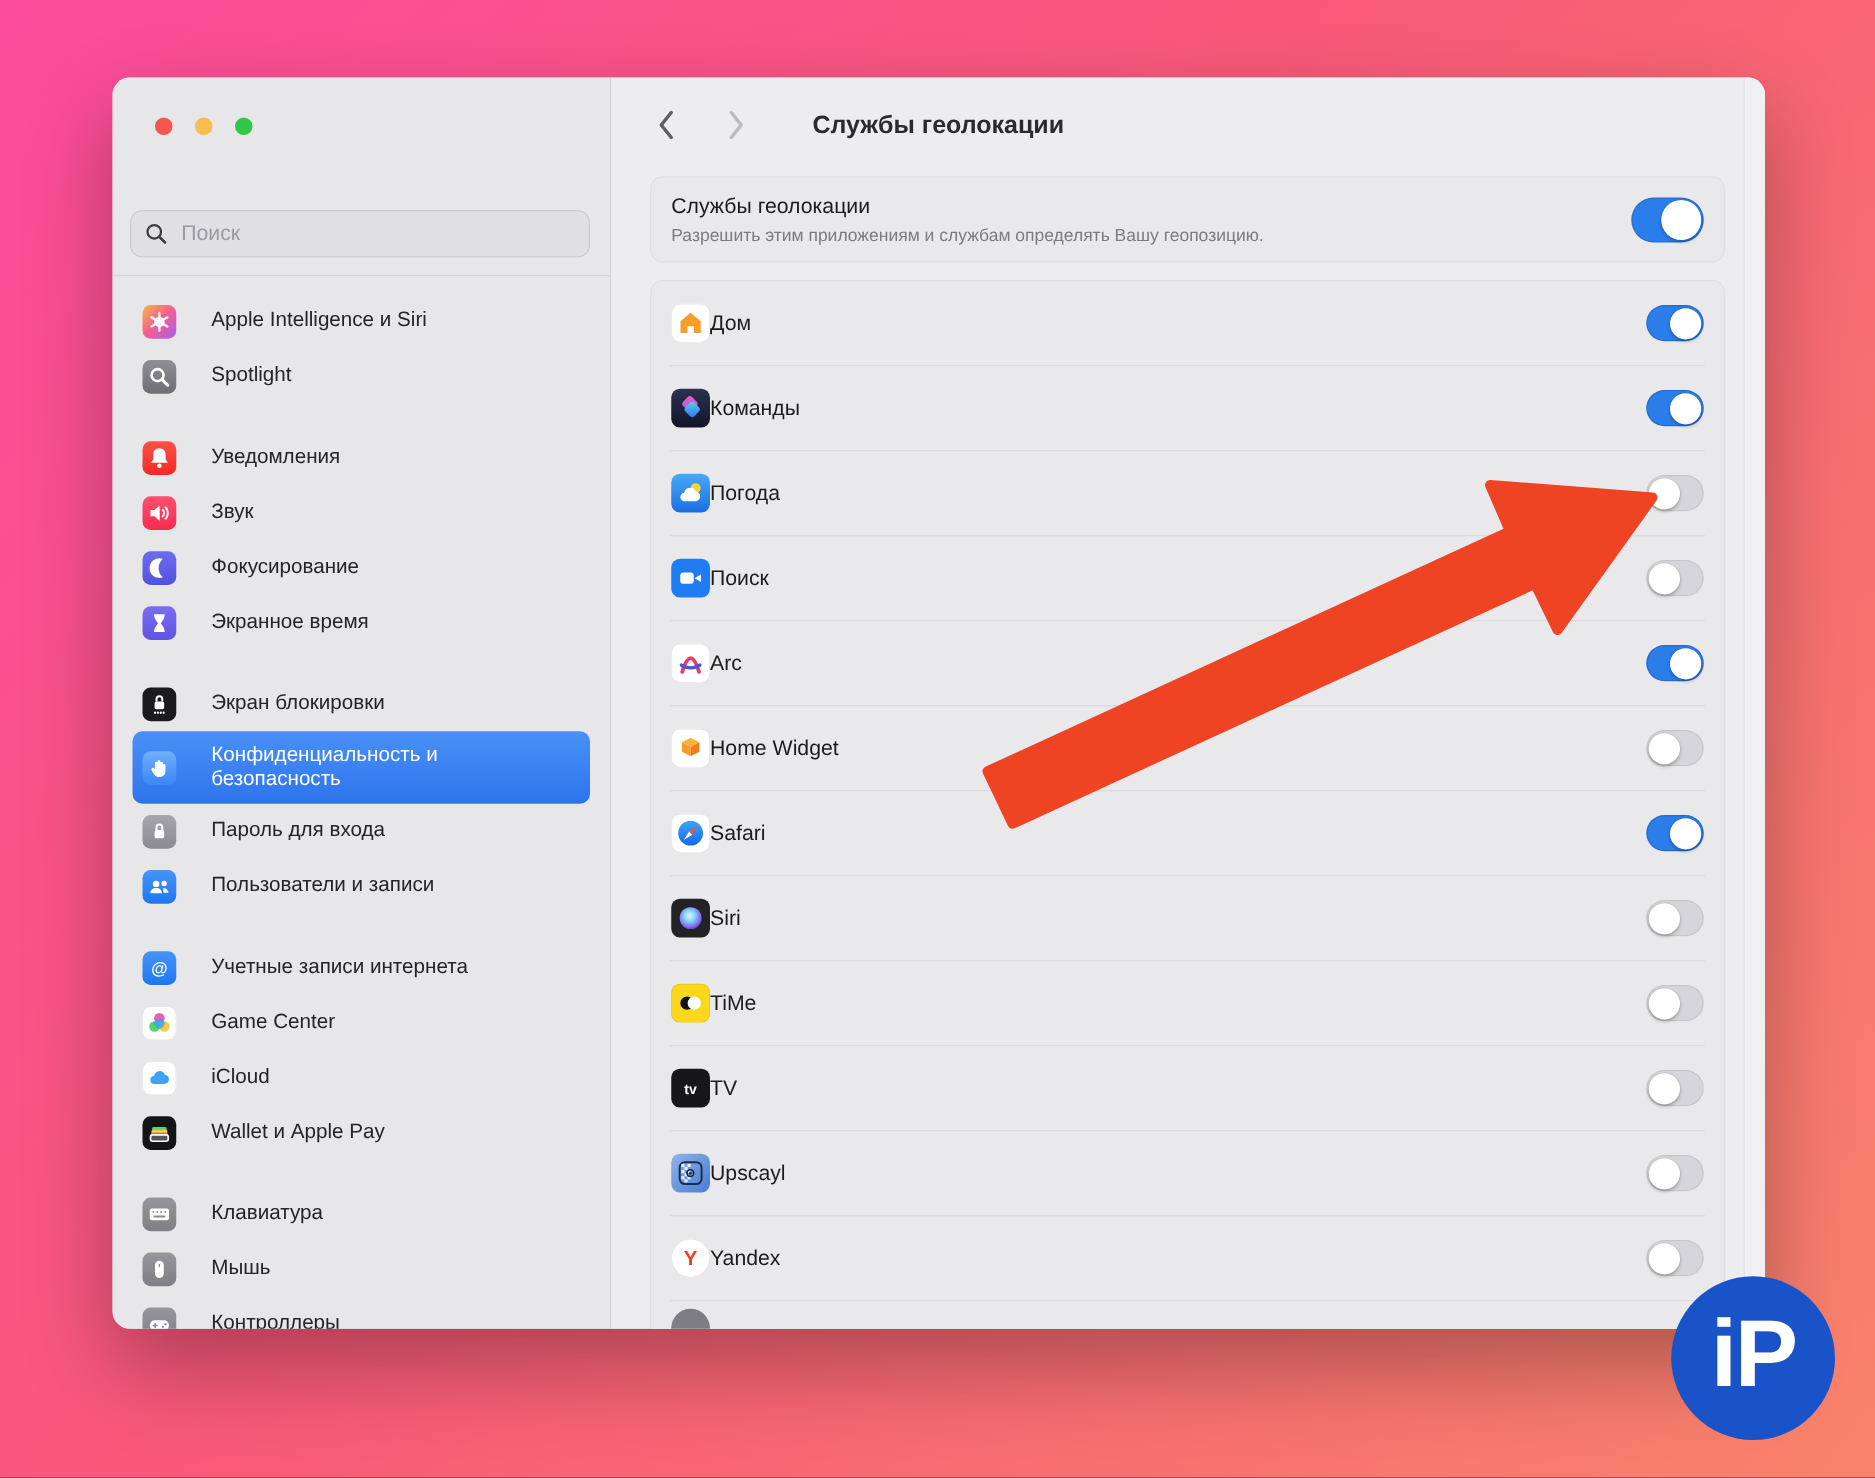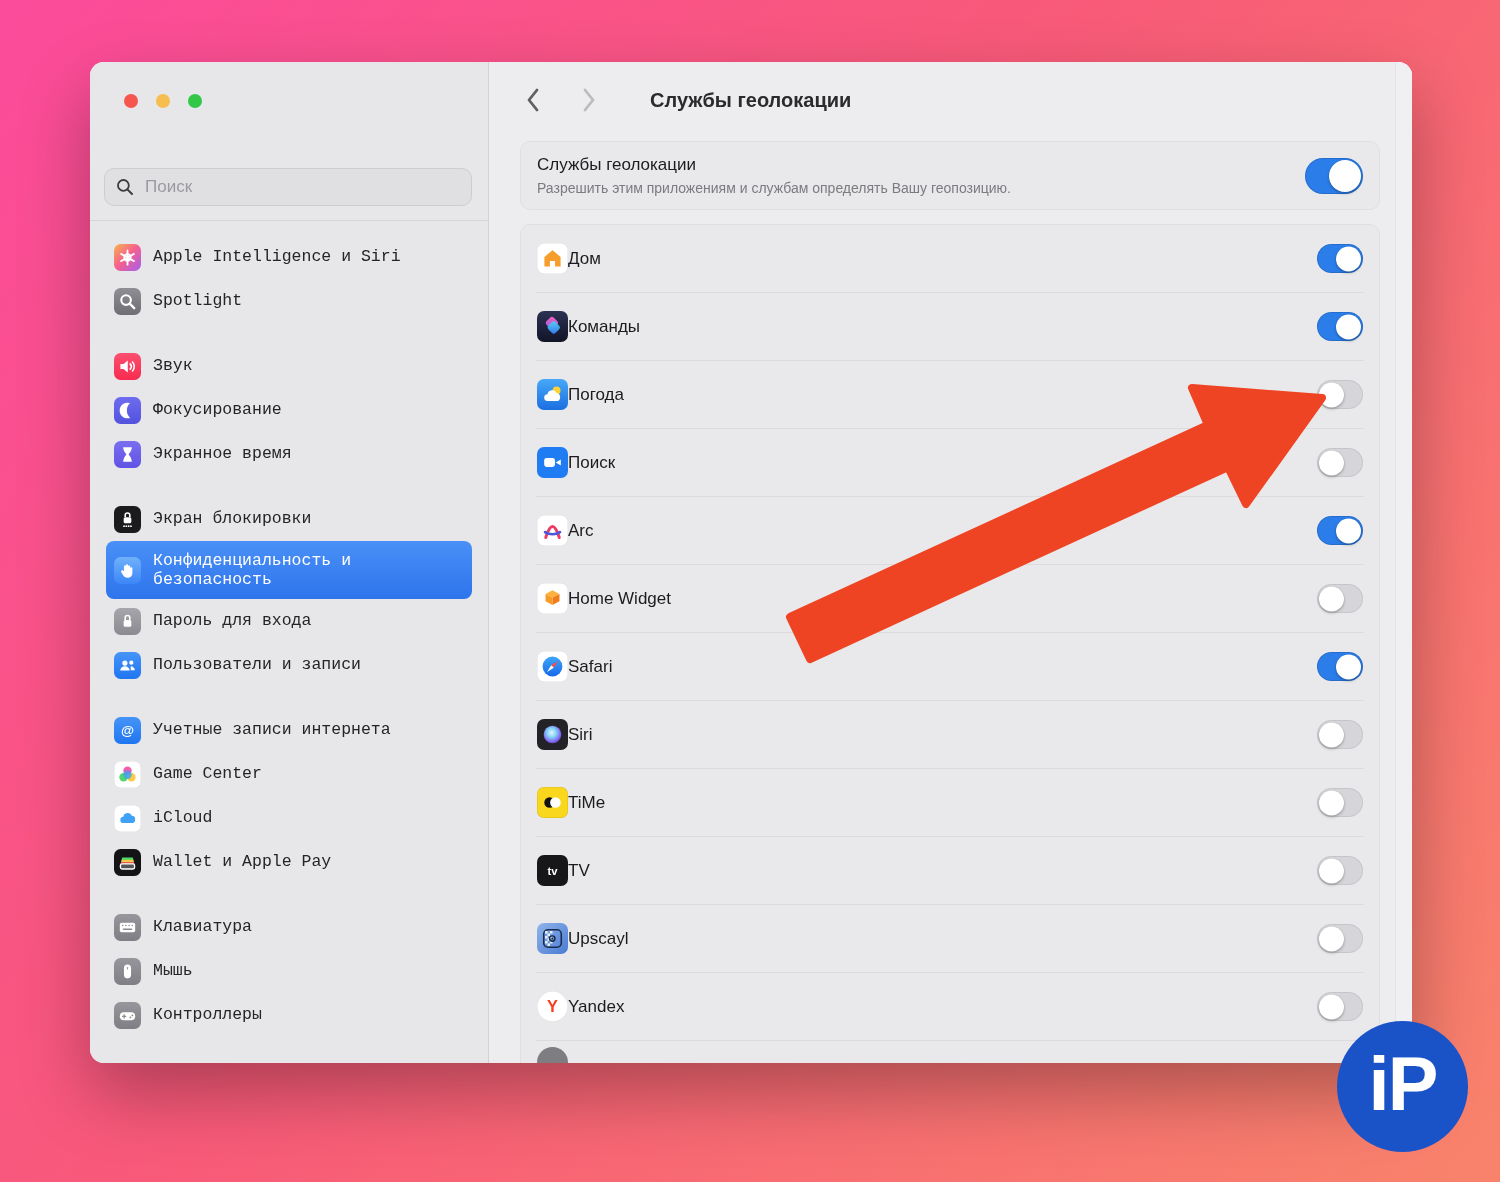--- a/index.html
+++ b/index.html
@@ -24,21 +24,21 @@
   .search-input{
     width:100%;height:100%;box-sizing:border-box;border:1px solid #cdcdcf;border-radius:10px;
     background:#e0e0e2;padding:0 10px 0 40px;font-size:17px;color:#333;outline:none;
     font-family:"Liberation Sans","DejaVu Sans",sans-serif;
   }
   .search-input::placeholder{color:#9a9aa1;}
   .sidebar-hr{height:1px;background:#d6d6d8;margin:0;}
   .side-groups{padding:14px 16px 0 16px;}
   .side-group{margin-bottom:21px;}
   .side-item{display:flex;align-items:center;height:44px;border-radius:8px;padding:0 8px;cursor:default;}
-  .side-item .side-label{font-size:16.5px;color:#252528;margin-left:12px;line-height:1.18;font-family:Liberation Mono, monospace;}
+  .side-item .side-label{font-size:16.5px;color:#252528;margin-left:28px;line-height:1.18;}
   .side-item.selected{
     height:58px;background:linear-gradient(180deg,var(--sel-top),var(--sel-bottom));
   }
   .side-item.selected .side-label{color:#fff;max-width:240px;font-weight:500;}
   .ic{display:flex;align-items:center;justify-content:center;flex:none;overflow:hidden;}
   .side-ic{width:27px;height:27px;border-radius:6.5px;}
   .side-ic svg{width:23px;height:23px;}
   .white-ic{box-shadow:inset 0 0 0 .5px rgba(0,0,0,.12);}
   
   .main{position:absolute;left:399px;top:0;right:0;bottom:0;background:#ededef;}
@@ -117,20 +117,29 @@
                 <svg viewBox="0 0 24 24">
                   <circle cx="10.5" cy="10.5" r="5" fill="none" stroke="#fff" stroke-width="2.2"></circle>
                   <path d="M14.3 14.3L19 19" stroke="#fff" stroke-width="2.5" stroke-linecap="round"></path>
                 </svg>
               </span>
               <span class="side-label">Spotlight</span>
             </div>
           </div>
           <div class="side-group">
             <div class="side-item">
+              <span class="ic side-ic" style="background: linear-gradient(rgb(252, 81, 70), rgb(245, 42, 36));">
+                <svg viewBox="0 0 24 24">
+                  <path fill="#fff" d="M12 3.8c-3.1 0-5.2 2.3-5.2 5.4v3.9L5 15.9h14l-1.8-2.8V9.2c0-3.1-2.1-5.4-5.2-5.4z"></path>
+                  <circle cx="12" cy="18.4" r="1.9" fill="#fff"></circle>
+                </svg>
+              </span>
+              <span class="side-label">Уведомления</span>
+            </div>
+            <div class="side-item">
               <span class="ic side-ic" style="background: linear-gradient(rgb(251, 80, 112), rgb(247, 43, 79));">
                 <svg viewBox="0 0 24 24">
                   <path fill="#fff" d="M4.6 9.4h3.3L12.3 5.7v12.6L7.9 14.6H4.6z"></path>
                   <g stroke="#fff" stroke-width="1.7" fill="none" stroke-linecap="round">
                     <path d="M14.8 9.3a4 4 0 010 5.4"></path>
                     <path d="M17.2 7.3a7 7 0 010 9.4"></path>
                   </g>
                 </svg>
               </span>
               <span class="side-label">Звук</span>

